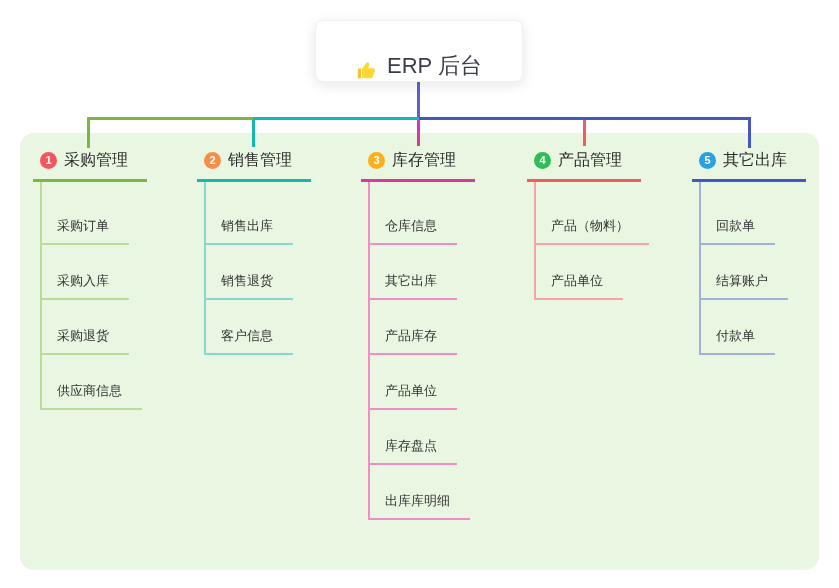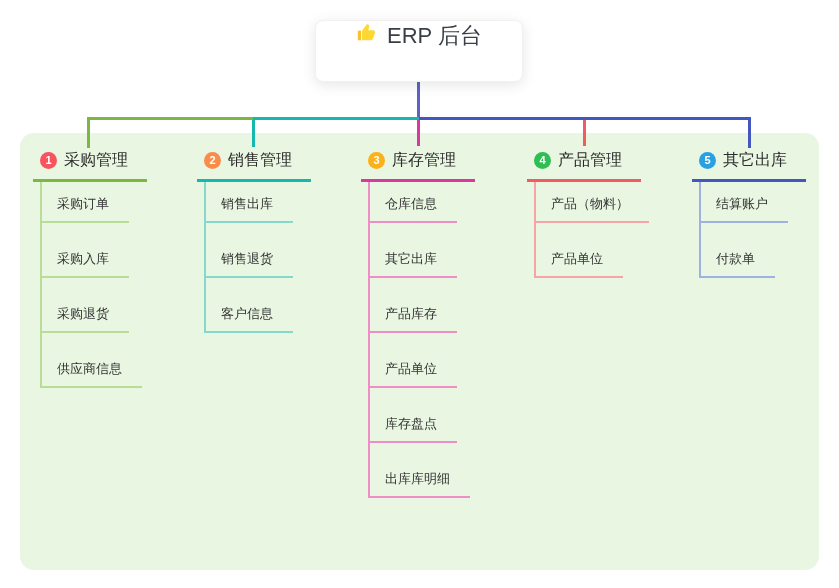--- a/index.html
+++ b/index.html
@@ -11,21 +11,21 @@
   }
   .panel{
     position:absolute;left:20px;top:133px;width:799px;height:437px;
     background:#e9f6e2;border-radius:14px;
   }
   
   .root-card{
     position:absolute;left:315px;top:20px;width:208px;height:62px;
     background:#ffffff;border:1px solid #f1f1f1;border-radius:8px;
     box-shadow:0 3px 14px rgba(0,0,0,.10);
-    display:flex;align-items:flex-start;justify-content:center;gap:9px;
+    display:flex;align-items:flex-end;justify-content:center;gap:9px;
     font-size:22px;color:#3a3f47;box-sizing:border-box;
   }
   .root-card svg{display:block;}
   
   .line{position:absolute;}
   .stem{left:417px;top:82px;width:3px;height:36px;background:#5b63c8;}
   .bus-green{left:87px;top:117px;width:166px;height:3px;background:#7cb840;}
   .bus-teal{left:253px;top:117px;width:166px;height:3px;background:#14b8ae;}
   .bus-blue{left:419px;top:117px;width:332px;height:3px;background:#4457c1;}
   .drop{width:3px;}
@@ -55,21 +55,21 @@
   }
   .children{
     margin-left:7px;border-left:2px solid var(--light);
   }
   .child{
     display:block;width:max-content;
     padding:27px 20px 8px 15px;
     border-bottom:2px solid var(--light);
     font-size:13px;line-height:18px;color:#333;white-space:nowrap;
   }
-  .children .child:first-child{padding-top:13px;}
+  .children .child:first-child{padding-top:35px;}
 </style>
 </head>
 <body>
 
 <div class="canvas">
 
   <div class="panel"></div>
 
   <div class="line stem"></div>
   <div class="line bus-green"></div>
@@ -141,18 +141,19 @@
       <span class="child">产品单位</span>
     </div>
   </div>
 
   <div class="branch b5">
     <div class="branch-header">
       <span class="badge">5</span>
       <span>其它出库</span>
     </div>
     <div class="children">
+      <span class="child">回款单</span>
       <span class="child">结算账户</span>
       <span class="child">付款单</span>
     </div>
   </div>
 
 </div>
 
 </body></html>

